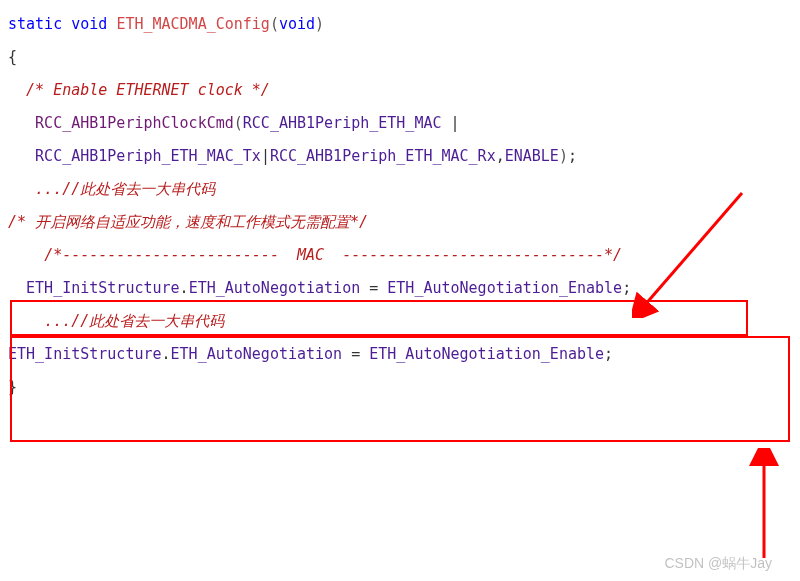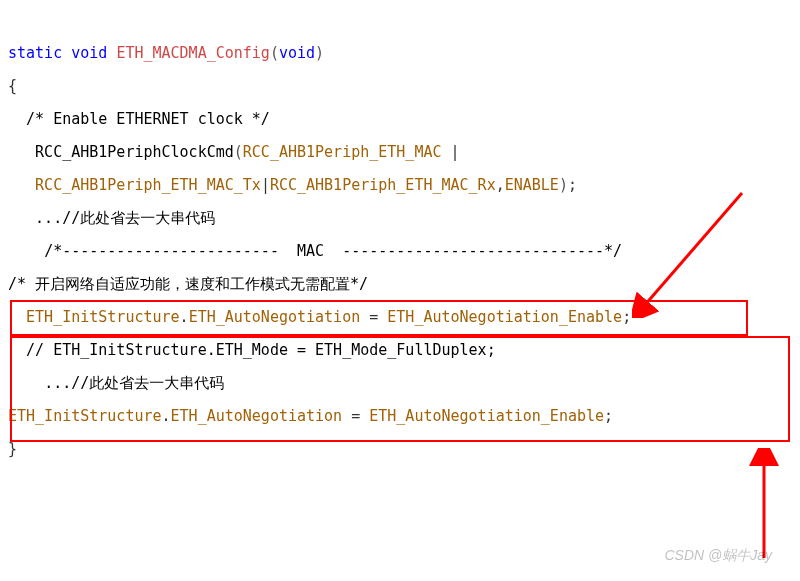--- a/index.html
+++ b/index.html
@@ -13,32 +13,31 @@
       background: #fff;
       font-family: 'Consolas', 'Monaco', monospace;
       font-size: 15px;
       line-height: 2.2;
       padding: 8px;
       position: relative;
       overflow: hidden;
     }
     .code-block {
       position: relative;
-      margin-top: 29px;
     }
     .line {
       white-space: pre;
       color: #333;
     }
     .keyword { color: #0000ff; }
     .funcname { color: #d14848; }
-    .funccall { color: #000000; }
+    .funccall { color: #701a75; }
     .paren { color: #555; }
-    .comment { color: #000000; }
-    .ident { color: #a16207; }
+    .comment { color: #b91c1c; font-style: italic; }
+    .ident { color: #4c1d95; }
     .brace { color: #333; }
     .op { color: #333; }
     .box1 {
       position: absolute;
       border: 2px solid #ff0000;
       left: 10px;
       top: 300px;
       width: 738px;
       height: 36px;
       pointer-events: none;
@@ -68,41 +67,39 @@
       width: 120px;
       height: 120px;
     }
     .arrow svg {
       width: 100%;
       height: 100%;
     }
     .watermark {
       position: absolute;
       right: 28px;
-      bottom: 10px;
+      bottom: 2px;
       color: rgba(0,0,0,0.25);
       font-family: sans-serif;
       font-size: 14px;
-      font-style: italic;
     }
   </style>
 </head>
 <body>
 
 <div class="code-block">
   <div class="line"><span class="keyword">static</span> <span class="keyword">void</span> <span class="funcname">ETH_MACDMA_Config</span><span class="paren">(</span><span class="keyword">void</span><span class="paren">)</span></div>
   <div class="line"><span class="brace">{</span></div>
   <div class="line">  <span class="comment">/* Enable ETHERNET clock */</span></div>
   <div class="line">   <span class="funccall">RCC_AHB1PeriphClockCmd</span><span class="paren">(</span><span class="ident">RCC_AHB1Periph_ETH_MAC</span> <span class="op">|</span></div>
   <div class="line">   <span class="ident">RCC_AHB1Periph_ETH_MAC_Tx</span><span class="op">|</span><span class="ident">RCC_AHB1Periph_ETH_MAC_Rx</span><span class="op">,</span><span class="ident">ENABLE</span><span class="paren">)</span><span class="op">;</span></div>
   <div class="line">   <span class="comment">...//此处省去一大串代码</span></div>
+  <div class="line"><span class="comment">/* 开启网络自适应功能，速度和工作模式无需配置*/</span></div>
   <div class="line">    <span class="comment">/*------------------------  MAC  -----------------------------*/</span></div>
-  <div class="line"><span class="comment">/* 开启网络自适应功能，速度和工作模式无需配置*/</span></div>
   <div class="line">  <span class="ident">ETH_InitStructure</span><span class="op">.</span><span class="ident">ETH_AutoNegotiation</span> <span class="op">=</span> <span class="ident">ETH_AutoNegotiation_Enable</span><span class="op">;</span></div>
-  <div class="line">  <span class="comment">// ETH_InitStructure.ETH_Mode = ETH_Mode_FullDuplex;</span></div>
   <div class="line">    <span class="comment">...//此处省去一大串代码</span></div>
   <div class="line"><span class="ident">ETH_InitStructure</span><span class="op">.</span><span class="ident">ETH_AutoNegotiation</span> <span class="op">=</span> <span class="ident">ETH_AutoNegotiation_Enable</span><span class="op">;</span></div>
   <div class="line"><span class="brace">}</span></div>
 </div>
 
 <div class="box1"></div>
 <div class="box2"></div>
 
 <div class="arrow arrow1">
   <svg viewBox="0 0 120 130">

